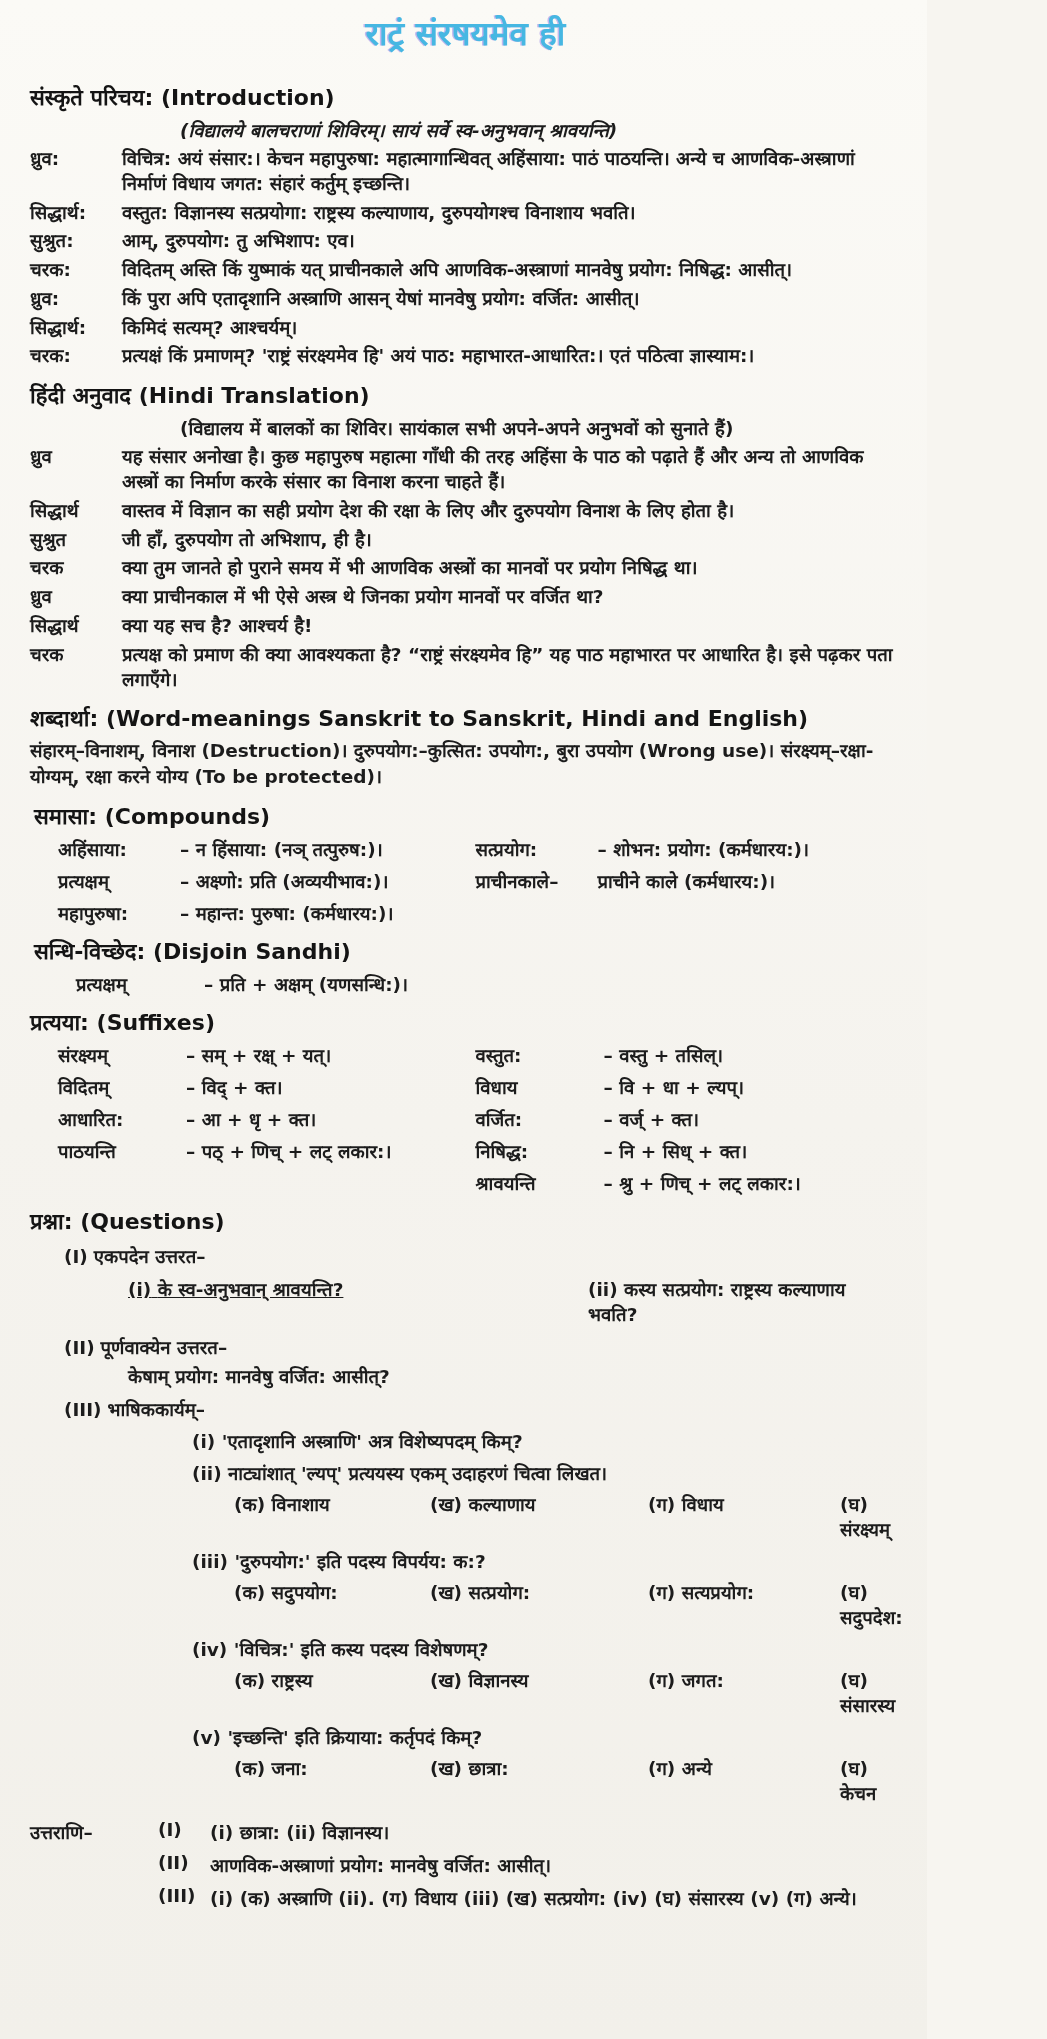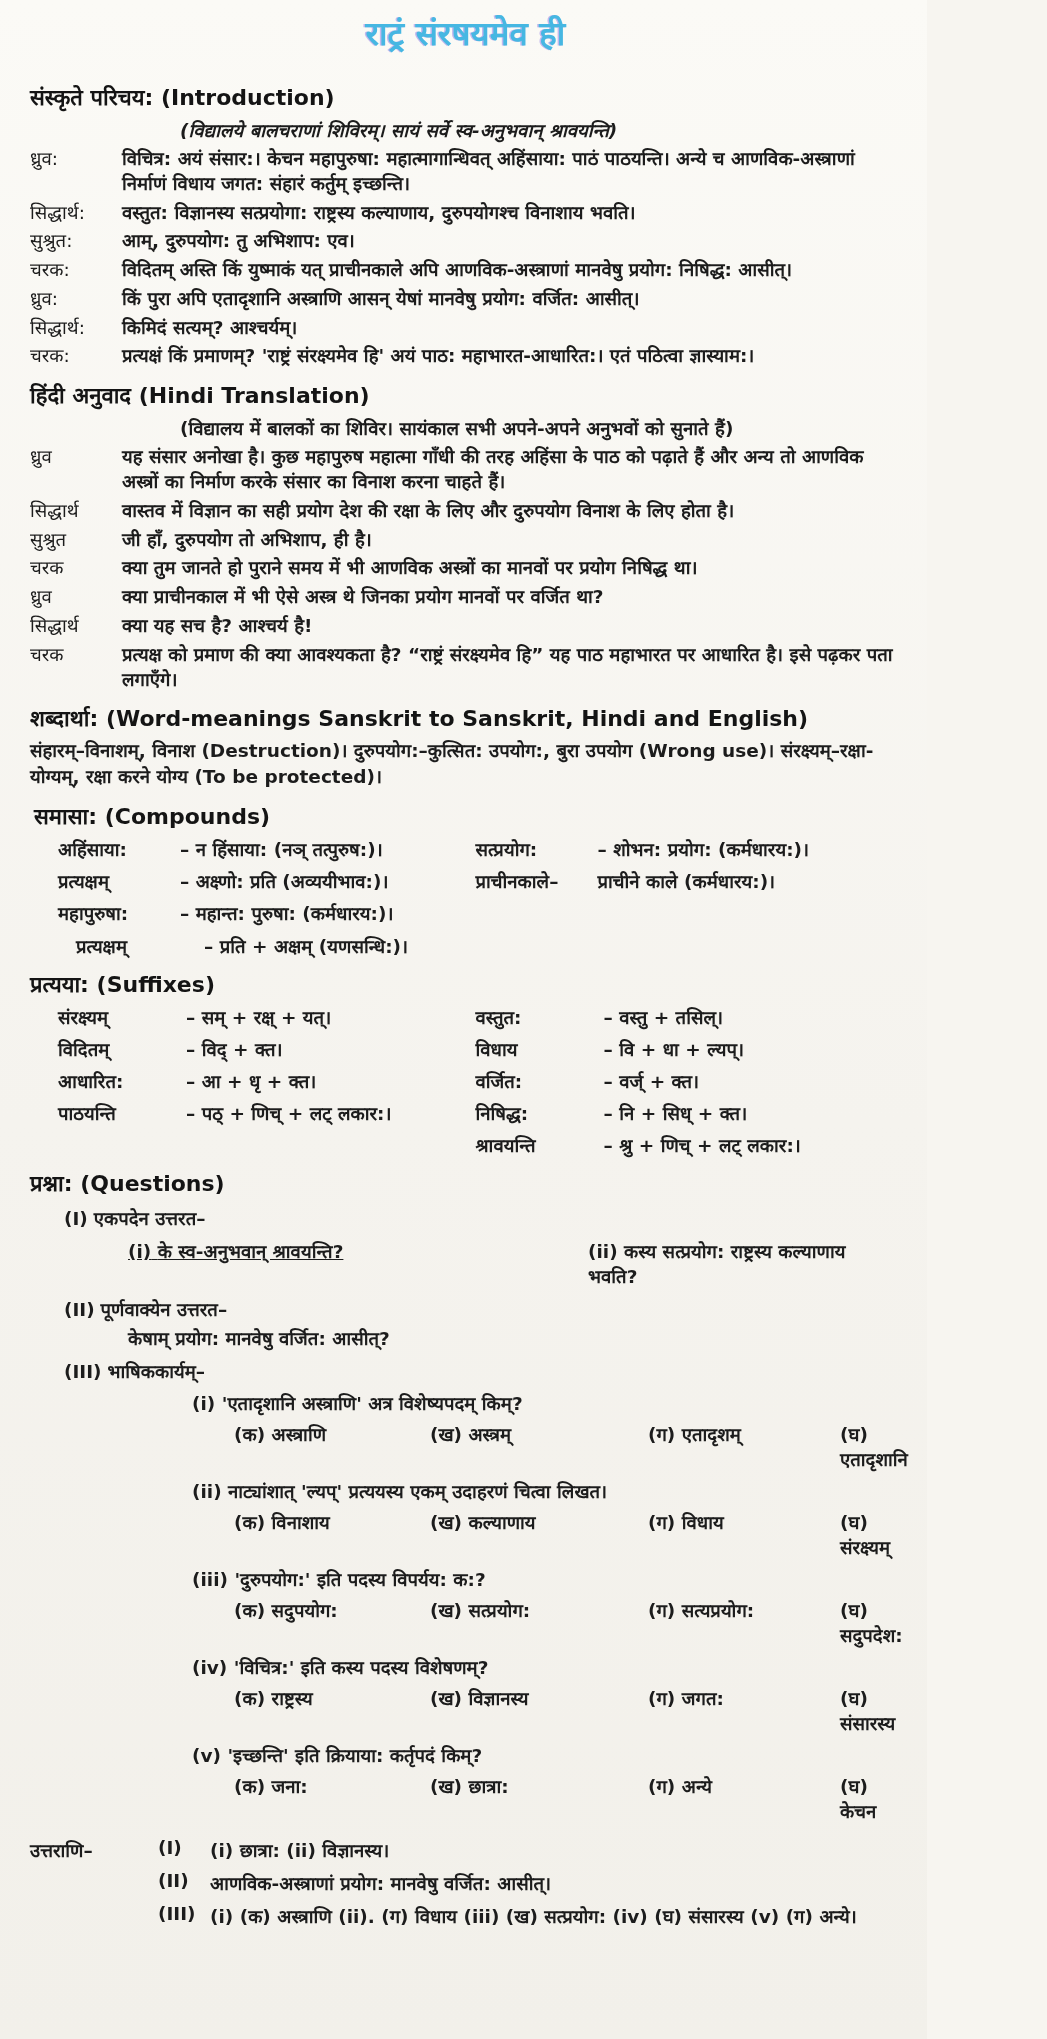--- a/index.html
+++ b/index.html
@@ -27,21 +27,21 @@
     font-size:22px; font-weight:700; color:#141414;
     margin:10px 0 6px 0;
   }
   .sub-head { margin-left:4px; }
   .stage-dir {
     margin:2px 0 5px 150px;
     font-size:18.5px; font-weight:600;
   }
   .stage-dir.italic { font-style:italic; }
   .dialogue { display:flex; margin:0 0 4px 0; font-size:18.5px; line-height:1.34; }
-  .speaker { flex:0 0 92px; font-weight:400; }
+  .speaker { flex:0 0 92px; font-weight:700; }
   .dtext { flex:1; font-weight:600; }
   .para { font-size:18.5px; font-weight:600; line-height:1.4; margin:2px 0 6px 0; }
   .two-col { display:grid; grid-template-columns:1fr 1fr; column-gap:20px; margin:4px 0 8px 0; }
   .col { display:flex; flex-direction:column; gap:7px; }
   .col.indent { padding-left:28px; }
   .crow { display:flex; font-size:18.5px; font-weight:600; }
   .cterm { flex:0 0 122px; }
   .list { display:flex; flex-direction:column; gap:7px; margin:4px 0 8px 46px; }
   .srow { display:flex; font-size:18.5px; font-weight:600; }
   .sword { flex:0 0 128px; }
@@ -158,20 +158,21 @@
         <span class="cterm">सत्प्रयोग:</span>
         <span>– शोभन: प्रयोग: (कर्मधारय:)।</span>
       </div>
       <div class="crow">
         <span class="cterm">प्राचीनकाले–</span>
         <span>प्राचीने काले (कर्मधारय:)।</span>
       </div>
     </div>
   </div>
 
+  <div class="sec-head sub-head">सन्धि-विच्छेद: (Disjoin Sandhi)</div>
   <div class="list">
     <div class="srow">
       <span class="sword">प्रत्यक्षम्</span>
       <span>– प्रति + अक्षम् (यणसन्धि:)।</span>
     </div>
   </div>
 
   <div class="sec-head">प्रत्यया: (Suffixes)</div>
   <div class="two-col">
     <div class="col indent">
@@ -241,26 +242,20 @@
 
   <div class="q-group">
     <span class="q-group-head">(III)</span>
     <span class="q-group-head">भाषिककार्यम्–</span>
 
     <div class="mcq">
       <div class="mcq-q">
         <span>(i)</span>
         <span>'एतादृशानि अस्त्राणि' अत्र विशेष्यपदम् किम्?</span>
       </div>
-      <div class="opts">
-        <span class="opt0">(क) अस्त्राणि</span>
-        <span class="opt1">(ख) अस्त्रम्</span>
-        <span class="opt2">(ग) एतादृशम्</span>
-        <span class="opt3">(घ) एतादृशानि</span>
-      </div>
     </div>
 
     <div class="mcq">
       <div class="mcq-q">
         <span>(ii)</span>
         <span>नाट्यांशात् 'ल्यप्' प्रत्ययस्य एकम् उदाहरणं चित्वा लिखत।</span>
       </div>
       <div class="opts">
         <span class="opt0">(क) विनाशाय</span>
         <span class="opt1">(ख) कल्याणाय</span>

